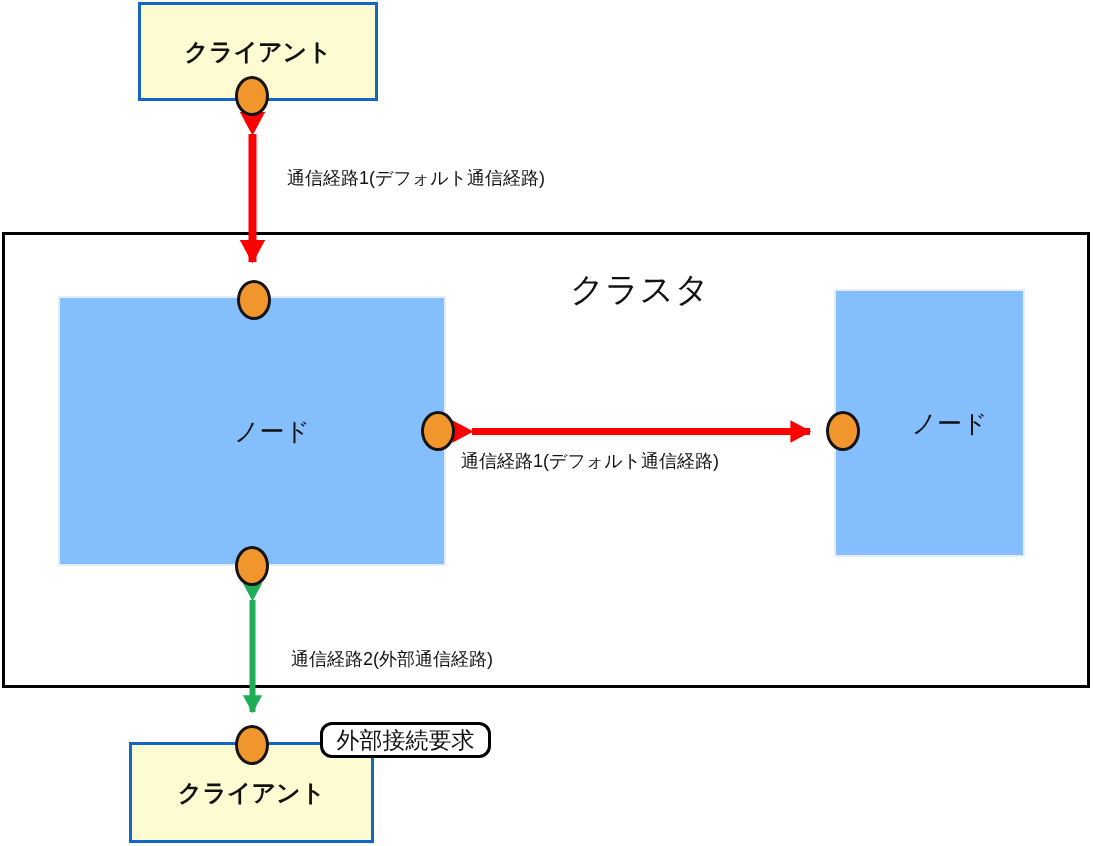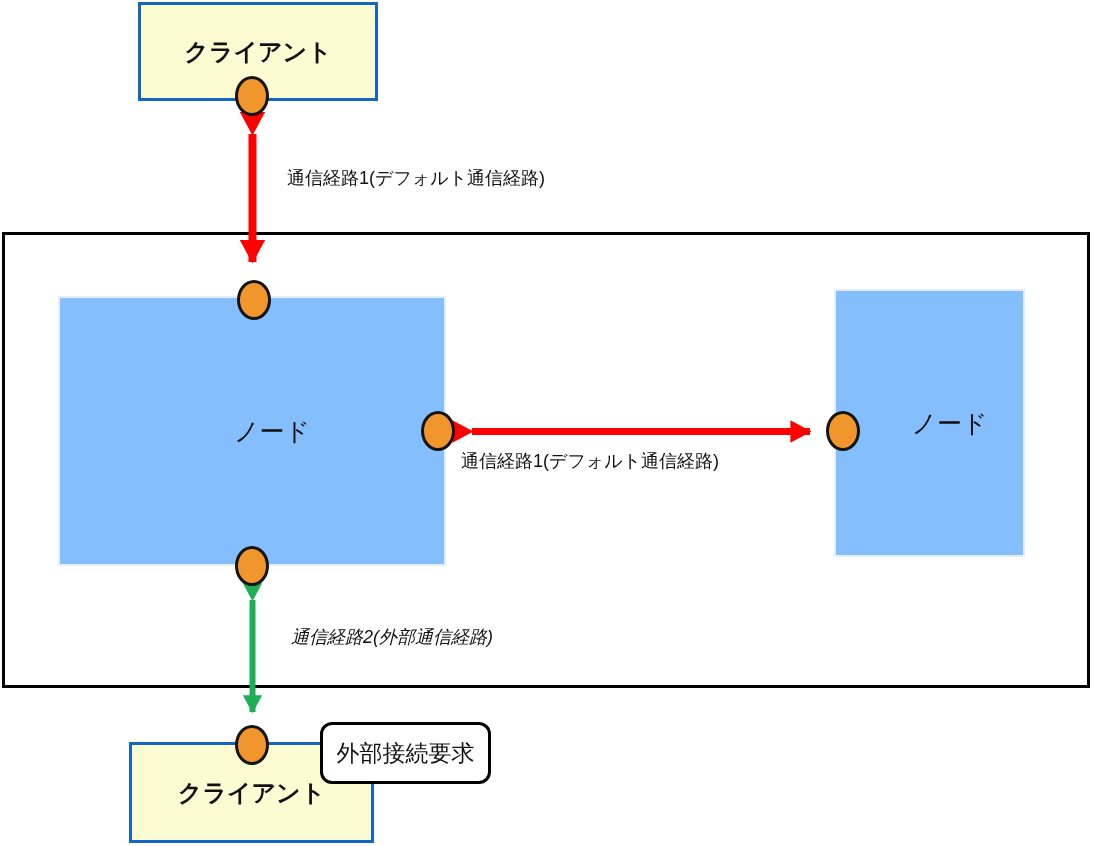--- a/index.html
+++ b/index.html
@@ -48,34 +48,35 @@
   .cp2{left:237px;top:280px;}
   .cp3{left:421px;top:411px;}
   .cp4{left:826px;top:411px;}
   .cp5{left:235px;top:546px;}
   .cp6{left:235px;top:725px;}
   .label{
     position:absolute;font-size:18px;line-height:1.25;white-space:nowrap;z-index:4;
   }
   .label-path1-top{left:287px;top:167px;}
   .label-path1-internal{left:461px;top:450px;}
-  .label-path2{left:291px;top:626px;font-style:italic;}
+  .label-path2{left:291px;top:648px;}
   .callout{
-    position:absolute;left:320px;top:722px;width:171px;height:62px;
+    position:absolute;left:320px;top:722px;width:171px;height:36px;
     background:#ffffff;border:3px solid #000;border-radius:12px;
     display:flex;align-items:center;justify-content:center;
     font-size:23px;z-index:7;box-sizing:border-box;white-space:nowrap;
   }
 </style>
 </head>
 <body>
 
 <div class="canvas">
 
   <div class="cluster"></div>
+  <div class="cluster-title">クラスタ</div>
 
   <div class="node node-left">
     <span>ノード</span>
   </div>
   <div class="node node-right">
     <span>ノード</span>
   </div>
 
   <div class="client client-top">
     <span>クライアント</span>

